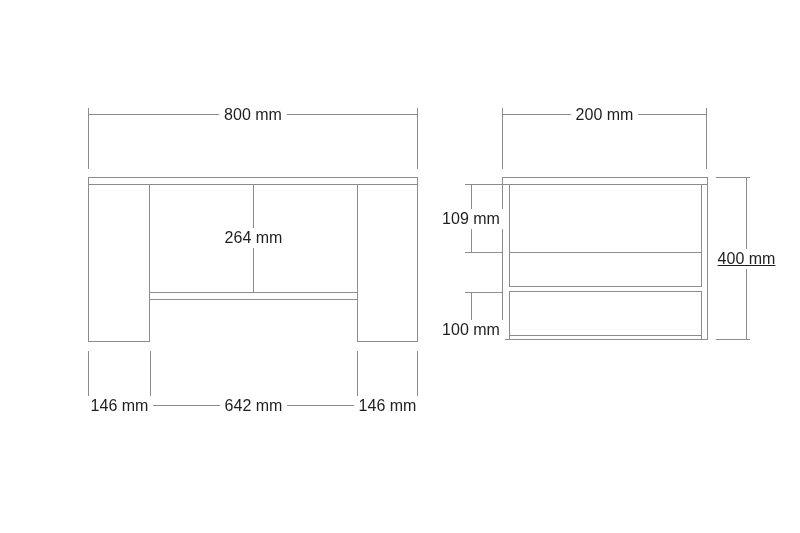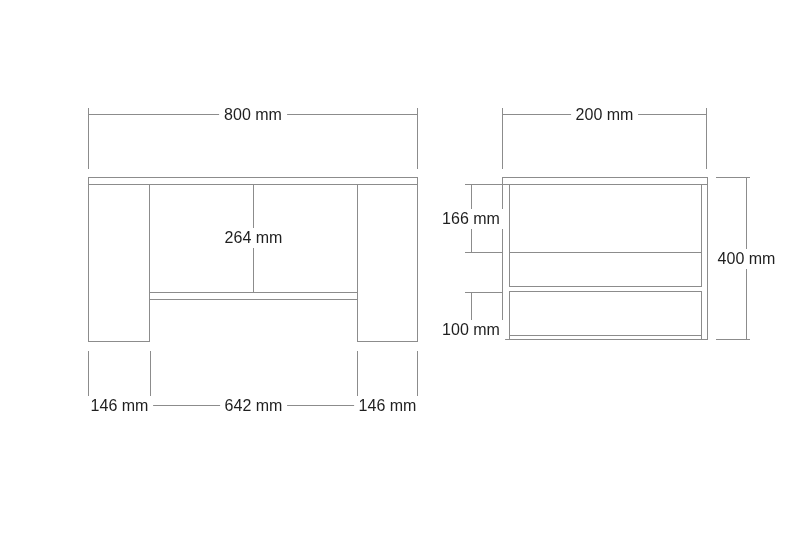--- a/index.html
+++ b/index.html
@@ -83,26 +83,26 @@
     <div class="hl" style="left:503px; top:184px; width:204px;"></div>
     <div class="vl" style="left:509px; top:184px; height:156px;"></div>
     <div class="vl" style="left:701px; top:184px; height:156px;"></div>
     <div class="hl" style="left:509px; top:252px; width:193px;"></div>
     <div class="board-hh" style="left:509px; top:286px; width:193px; height:6px;"></div>
     <div class="hl" style="left:509px; top:335px; width:193px;"></div>
 
     <div class="hl" style="left:465px; top:184px; width:38px;"></div>
     <div class="hl" style="left:465px; top:252px; width:38px;"></div>
     <div class="vl" style="left:471px; top:184px; height:69px;"></div>
-    <span class="dim-label" style="left:471px; top:218.5px;">166 mm</span>
+    <span class="dim-label" style="left:471px; top:218.5px;">109 mm</span>
 
     <div class="hl" style="left:465px; top:292px; width:38px;"></div>
     <div class="hl" style="left:465px; top:333px; width:38px;"></div>
     <div class="vl" style="left:471px; top:292px; height:42px;"></div>
     <span class="dim-label" style="left:471px; top:330px;">100 mm</span>
 
     <div class="hl" style="left:716px; top:177px; width:34px;"></div>
     <div class="hl" style="left:716px; top:339px; width:34px;"></div>
     <div class="vl" style="left:746px; top:177px; height:163px;"></div>
-    <span class="dim-label" style="left:746.5px; top:258.5px;">400 mm</span>
+    <span class="dim-label" style="left:746.5px; top:258.5px;text-decoration:underline;">400 mm</span>
   </div>
 
 </div>
 
 </body></html>

